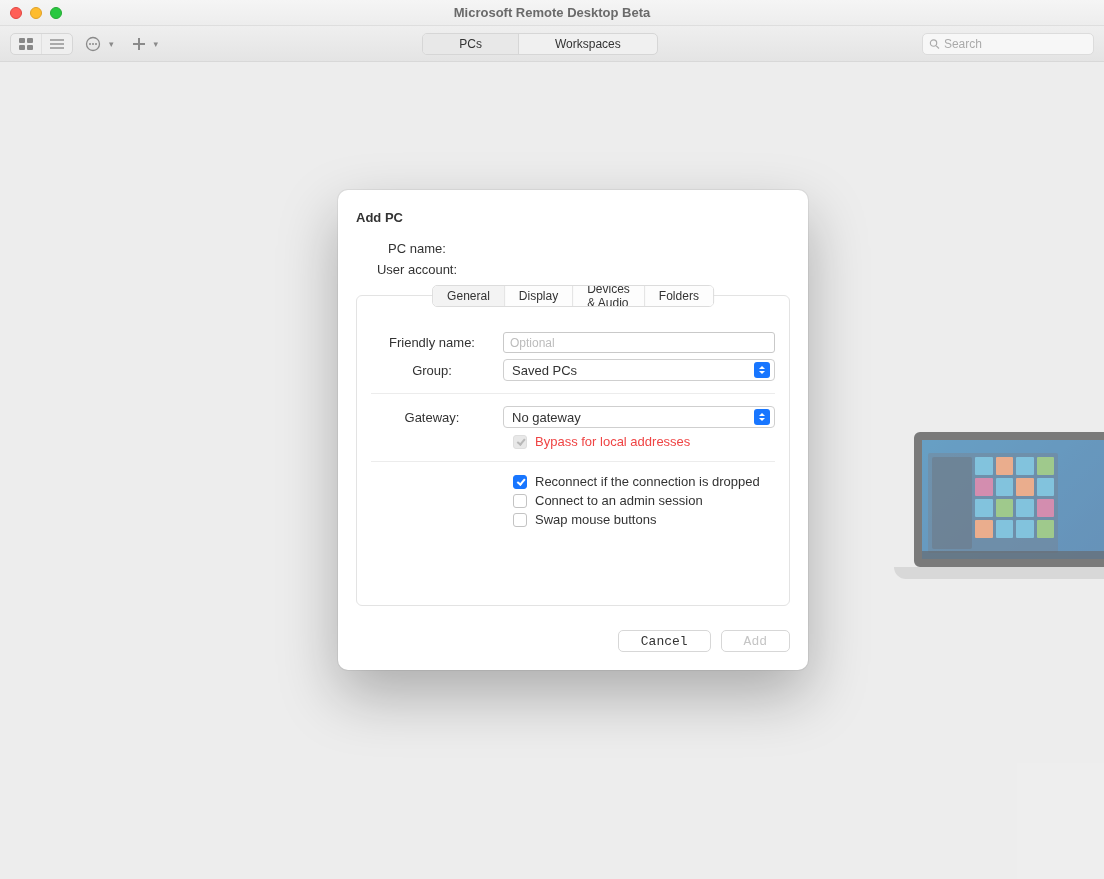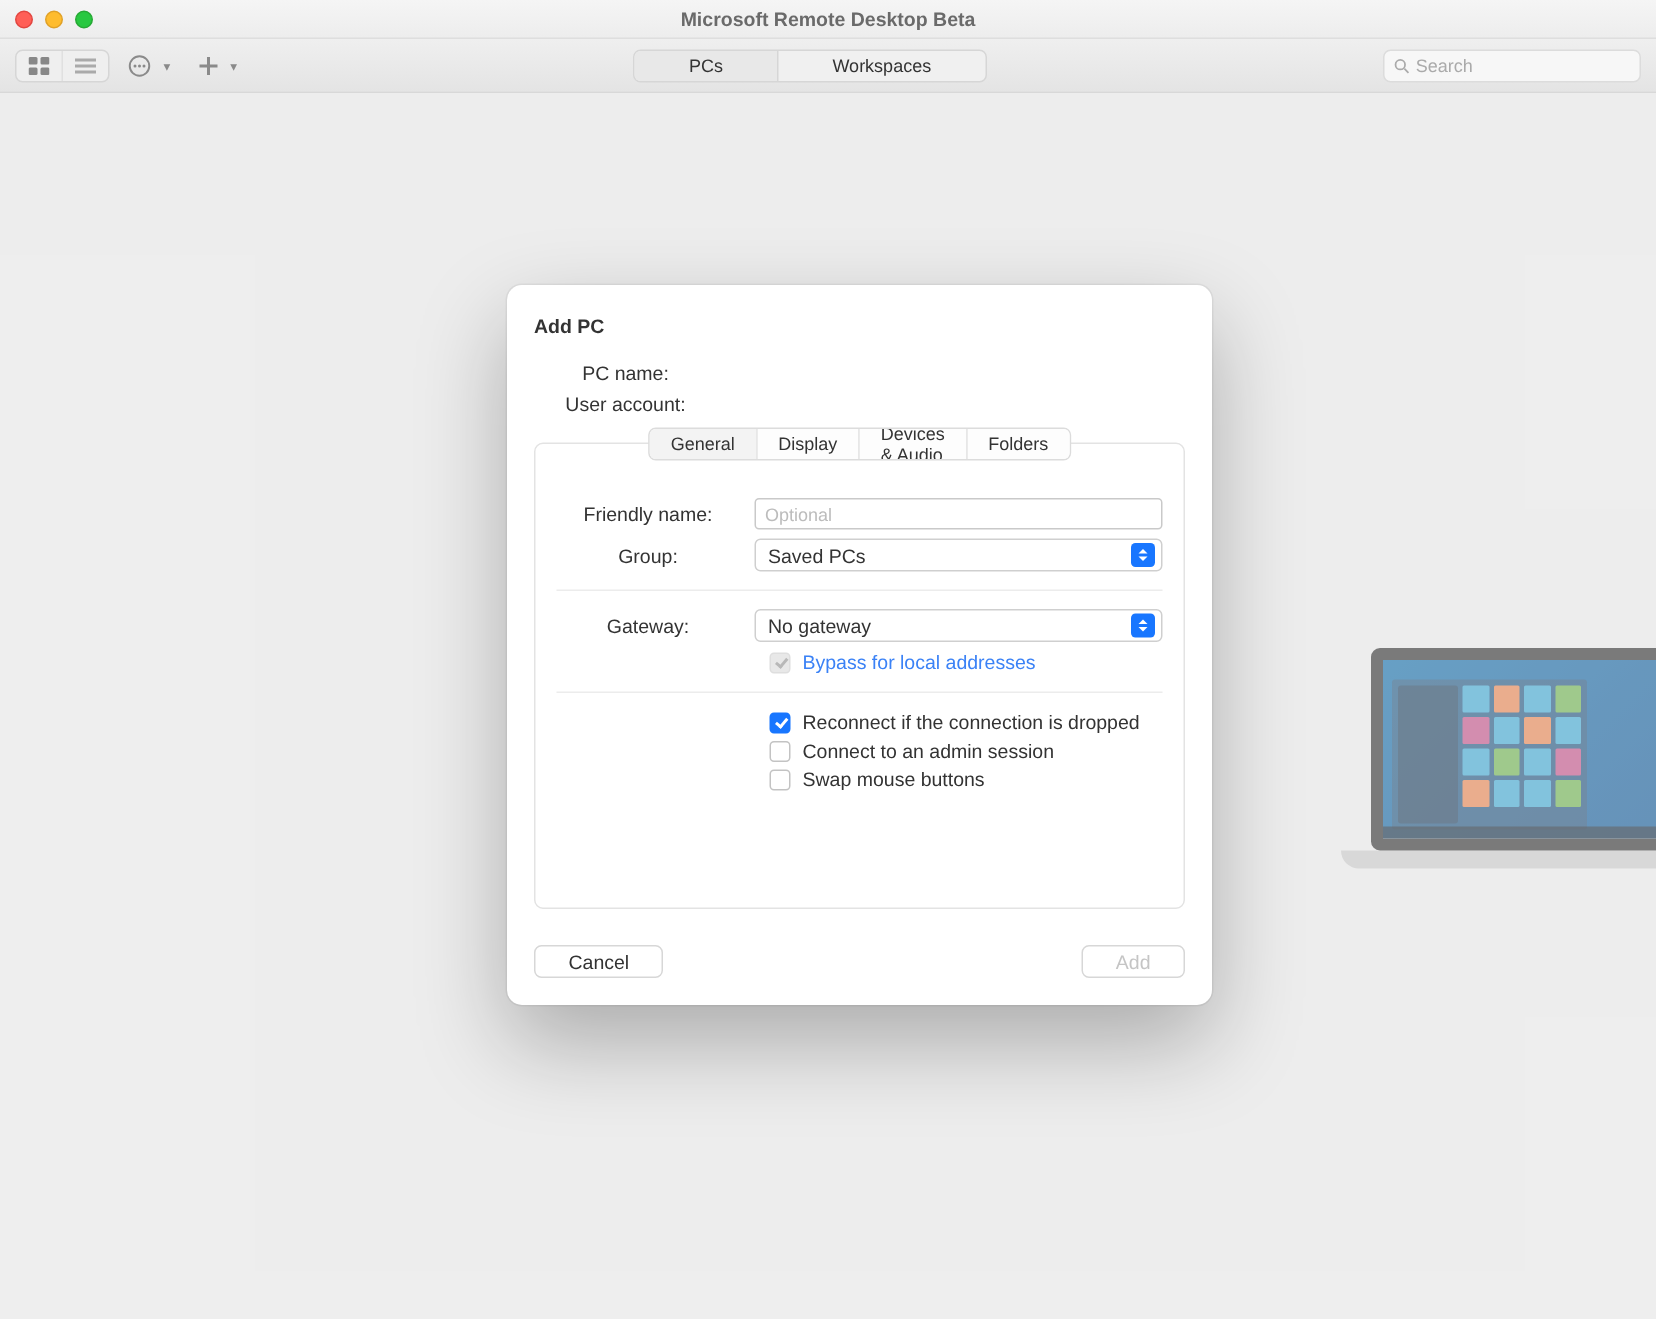--- a/index.html
+++ b/index.html
@@ -172,23 +172,23 @@
   flex-shrink: 0;
 }
 .chk.checked { background: #1876ff; border-color: #1876ff; }
 .chk.checked::after {
   content: ""; width: 3px; height: 6px; border: solid #fff;
   border-width: 0 2px 2px 0; transform: rotate(40deg) translateY(-1px);
 }
 .chk.disabled { background: #f3f3f3; border-color: #dedede; }
 .chk.disabled.checked { background: #e8e8e8; }
 .chk.disabled.checked::after { border-color: #b8b8b8; }
-.chkrow.disabled { color: #3b82f6; }
-
-.footer { display: flex; justify-content: space-between; gap: 10px; margin-top: 24px; }
+.chkrow.disabled { color: #ef4444; }
+
+.footer { display: flex; justify-content: flex-end; gap: 10px; margin-top: 24px; font-family: Liberation Mono, monospace; }
 .push {
   height: 22px; padding: 0 22px; border-radius: 5px;
   border: 1px solid #d7d7d7; background: #fff; font-size: 13px;
   display: flex; align-items: center;
 }
 .push.disabled { color: #c5c5c5; }
 </style>
 </head>
 <body>
 

